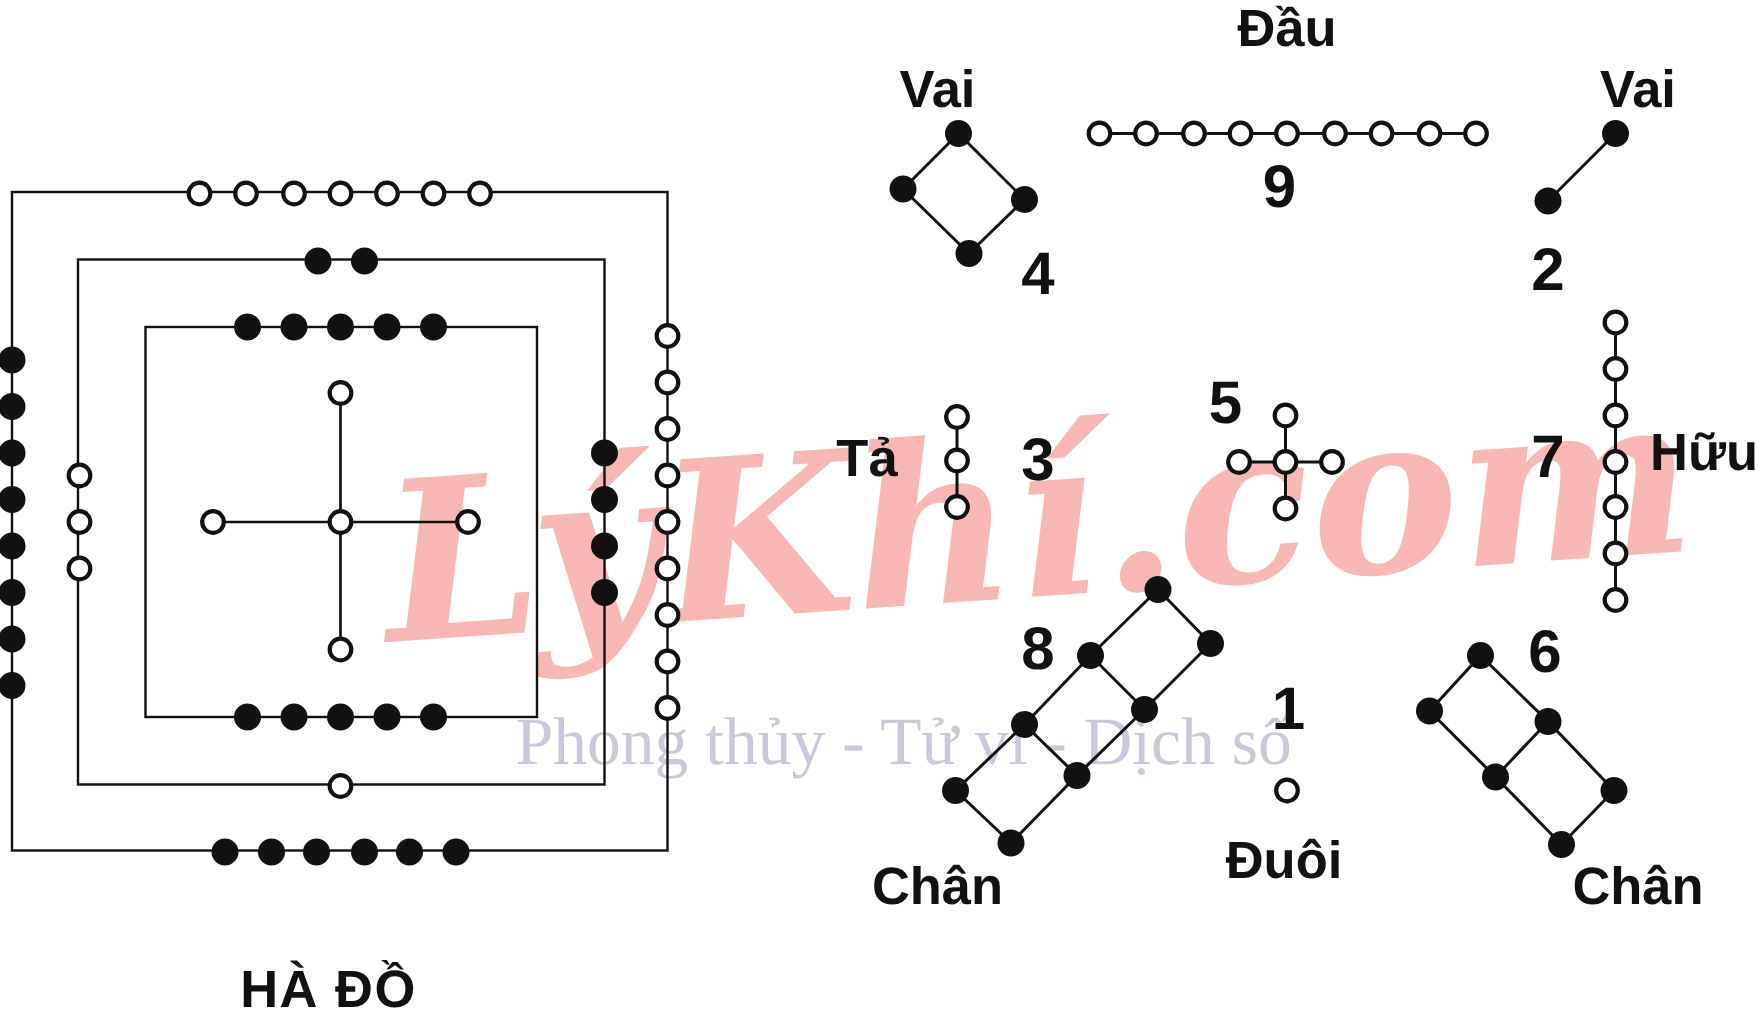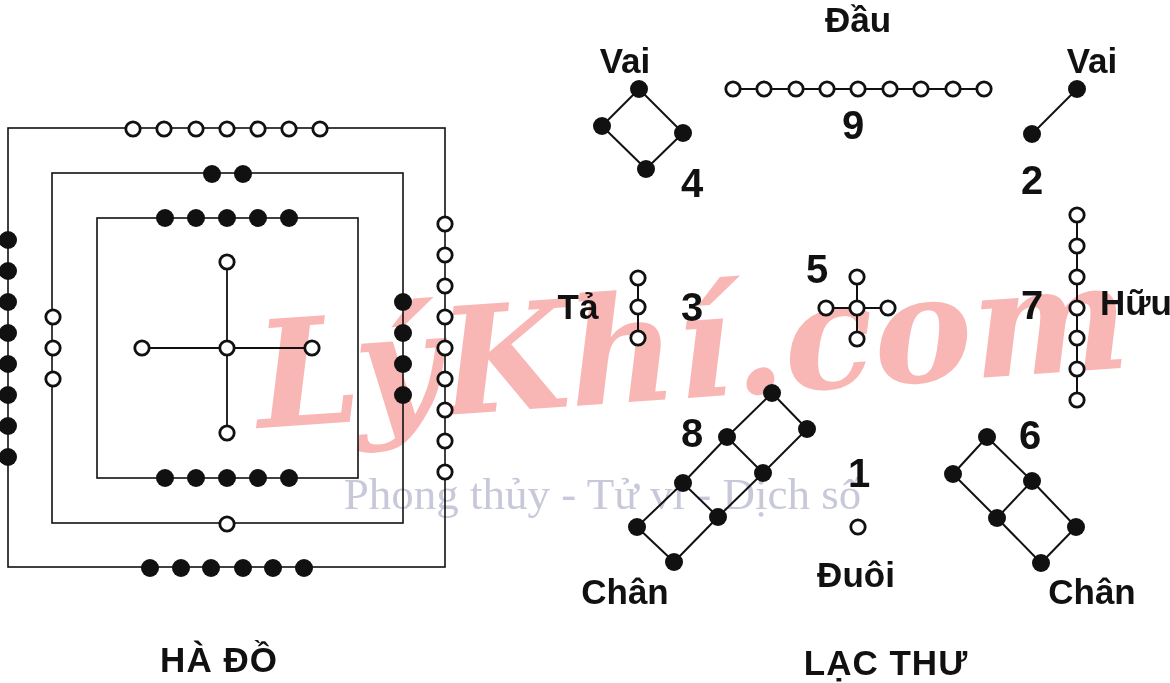--- a/index.html
+++ b/index.html
@@ -182,15 +182,14 @@
       <text x="692" y="307" text-anchor="middle" dominant-baseline="central" fill="#111111" font-size="40" font-weight="bold" font-family="&quot;Liberation Sans&quot;, sans-serif">3</text>
       <text x="817" y="269" text-anchor="middle" dominant-baseline="central" fill="#111111" font-size="40" font-weight="bold" font-family="&quot;Liberation Sans&quot;, sans-serif">5</text>
       <text x="1032" y="305" text-anchor="middle" dominant-baseline="central" fill="#111111" font-size="40" font-weight="bold" font-family="&quot;Liberation Sans&quot;, sans-serif">7</text>
       <text x="692" y="433" text-anchor="middle" dominant-baseline="central" fill="#111111" font-size="40" font-weight="bold" font-family="&quot;Liberation Sans&quot;, sans-serif">8</text>
       <text x="859" y="473" text-anchor="middle" dominant-baseline="central" fill="#111111" font-size="40" font-weight="bold" font-family="&quot;Liberation Sans&quot;, sans-serif">1</text>
       <text x="1030" y="435" text-anchor="middle" dominant-baseline="central" fill="#111111" font-size="40" font-weight="bold" font-family="&quot;Liberation Sans&quot;, sans-serif">6</text>
     </svg>
 
   <div class="caption caption-left">HÀ ĐỒ</div>
 
-  <div class="caption caption-right">LẠC THƯ</div>
 
 </div>
 
 </body></html>

